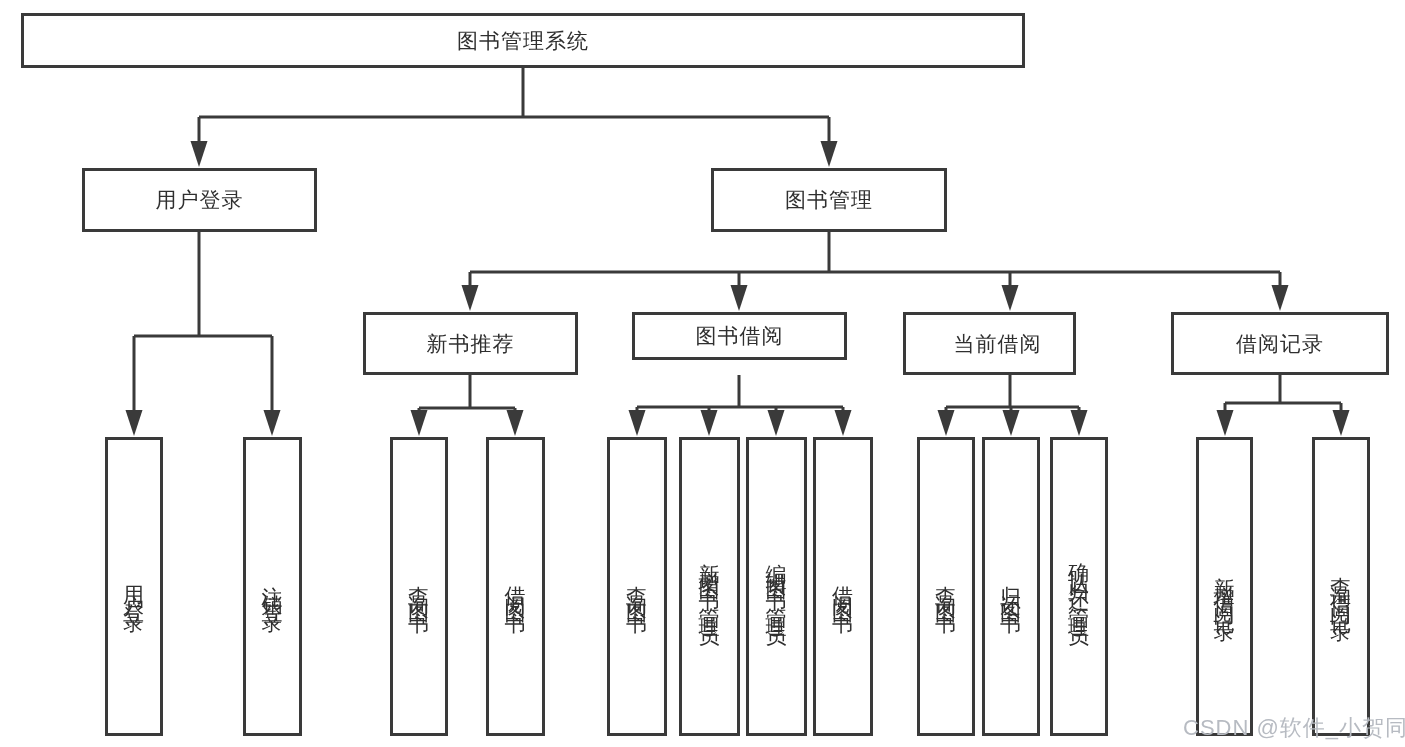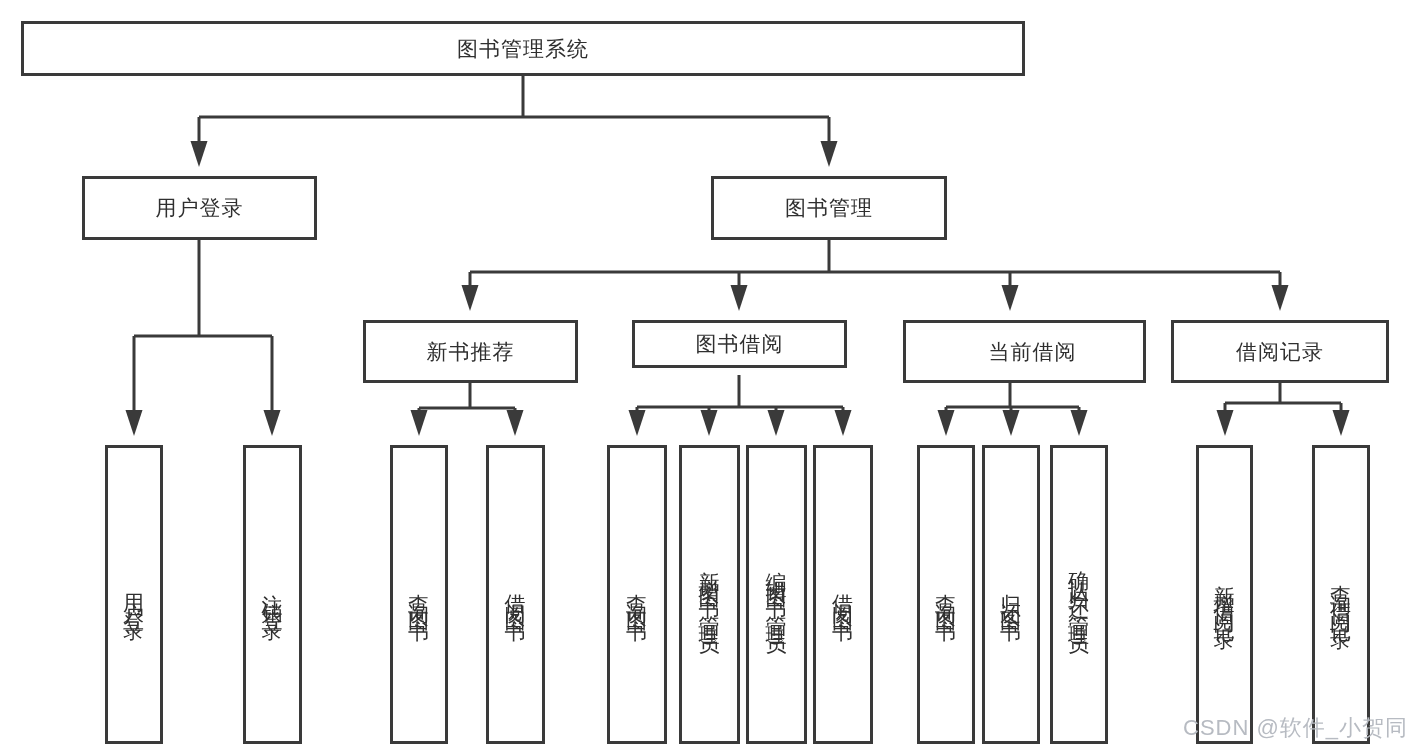--- a/index.html
+++ b/index.html
@@ -29,35 +29,34 @@
     border: 3px solid #3a3a3a;
     background: #ffffff;
     color: #2f2f2f;
     display: flex;
     align-items: center;
     justify-content: center;
     font-size: 21px;
     z-index: 2;
     text-align: center;
     white-space: nowrap;
-    margin-top: 8px;
   }
   .node.h { letter-spacing: 1px; }
   .node.leaf {
     writing-mode: vertical-rl;
     letter-spacing: 9px;
     line-height: 1.1;
   }
   
   .n-root { left: 21px;  top: 13px;  width: 1004px; height: 55px; }
   .n-b0   { left: 82px;  top: 168px; width: 235px;  height: 64px; }
   .n-b1   { left: 711px; top: 168px; width: 236px;  height: 64px; }
   .n-g0   { left: 363px; top: 312px; width: 215px;  height: 63px; }
   .n-g1   { left: 632px; top: 312px; width: 215px;  height: 48px; }
-  .n-g2   { left: 903px; top: 312px; width: 243px;  height: 63px; padding-left: 16px; }
+  .n-g2   { left: 903px; top: 312px; width: 173px;  height: 63px; padding-left: 16px; }
   .n-g3   { left: 1171px;top: 312px; width: 218px;  height: 63px; }
   
   .node.leaf { top: 437px; height: 299px; }
   .n-l00 { left: 105px;  width: 58px; }
   .n-l01 { left: 243px;  width: 59px; }
   .n-l10 { left: 390px;  width: 58px; }
   .n-l11 { left: 486px;  width: 59px; }
   .n-l20 { left: 607px;  width: 60px; }
   .n-l21 { left: 679px;  width: 61px; }
   .n-l22 { left: 746px;  width: 61px; }

